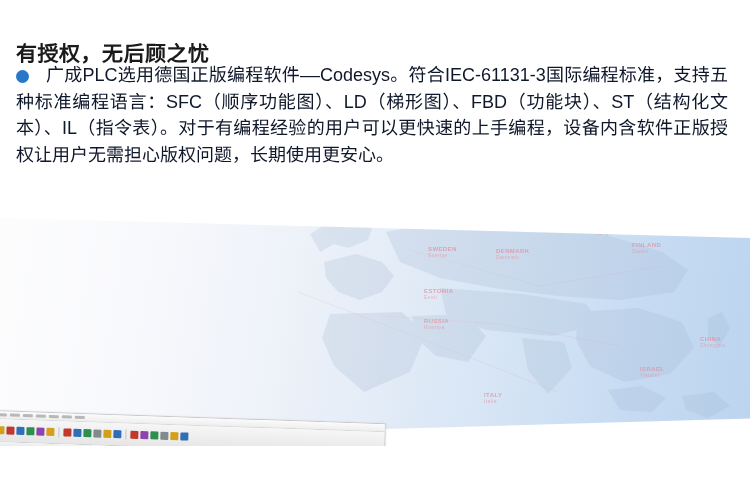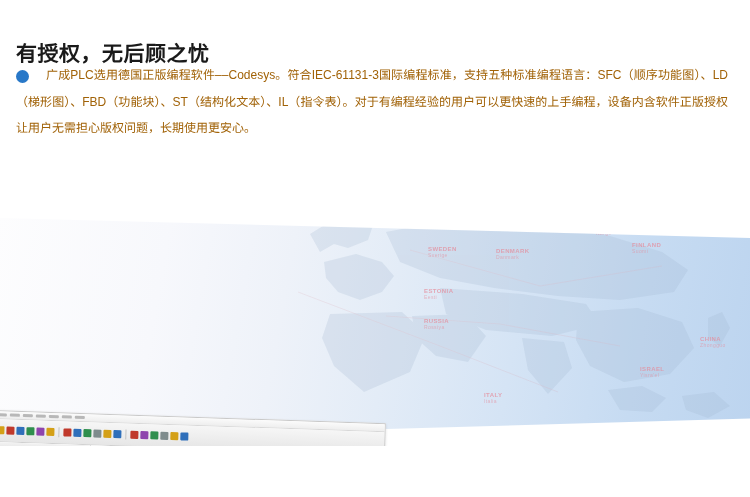--- a/index.html
+++ b/index.html
@@ -53,23 +53,23 @@
     position: absolute;
     left: 0px;
     top: 8px;
     width: 13px;
     height: 13px;
     border-radius: 50%;
     background: #2878c8;
   }
   .feature-text {
     display: block;
-    font-size: 12px;
+    font-size: 18px;
     line-height: 26.5px;
-    color: #a16207;
+    color: #0f172a;
     text-align: justify;
     text-indent: 30px;
     letter-spacing: 0px;
     word-break: break-all;
   }
 
   
   .banner {
     position: absolute;
     left: 0;

